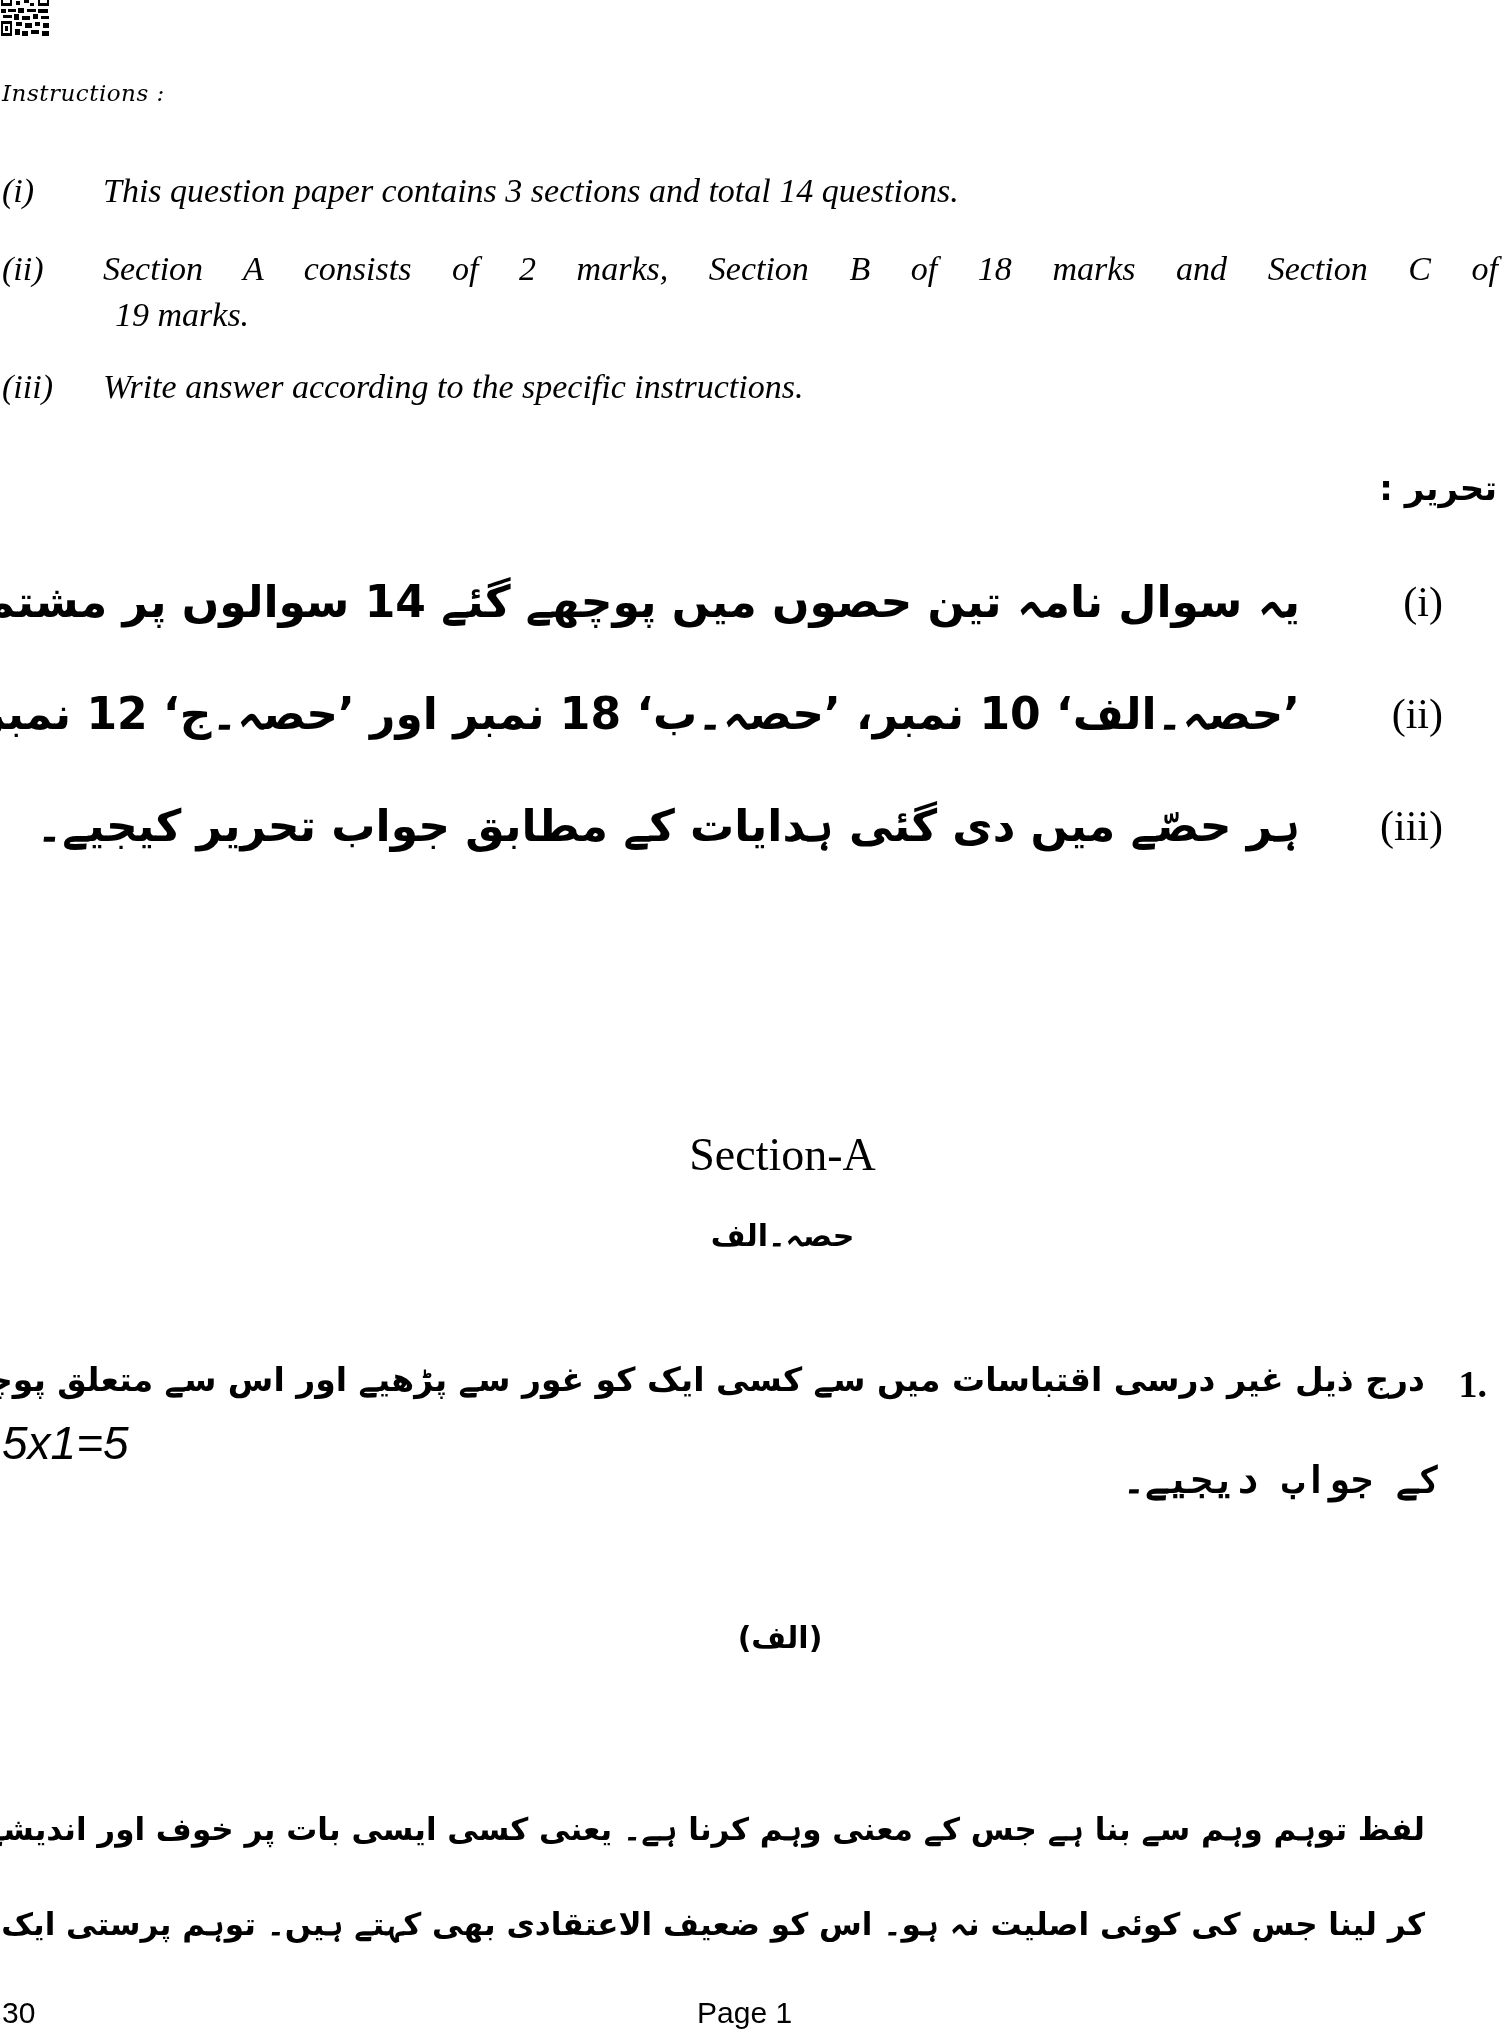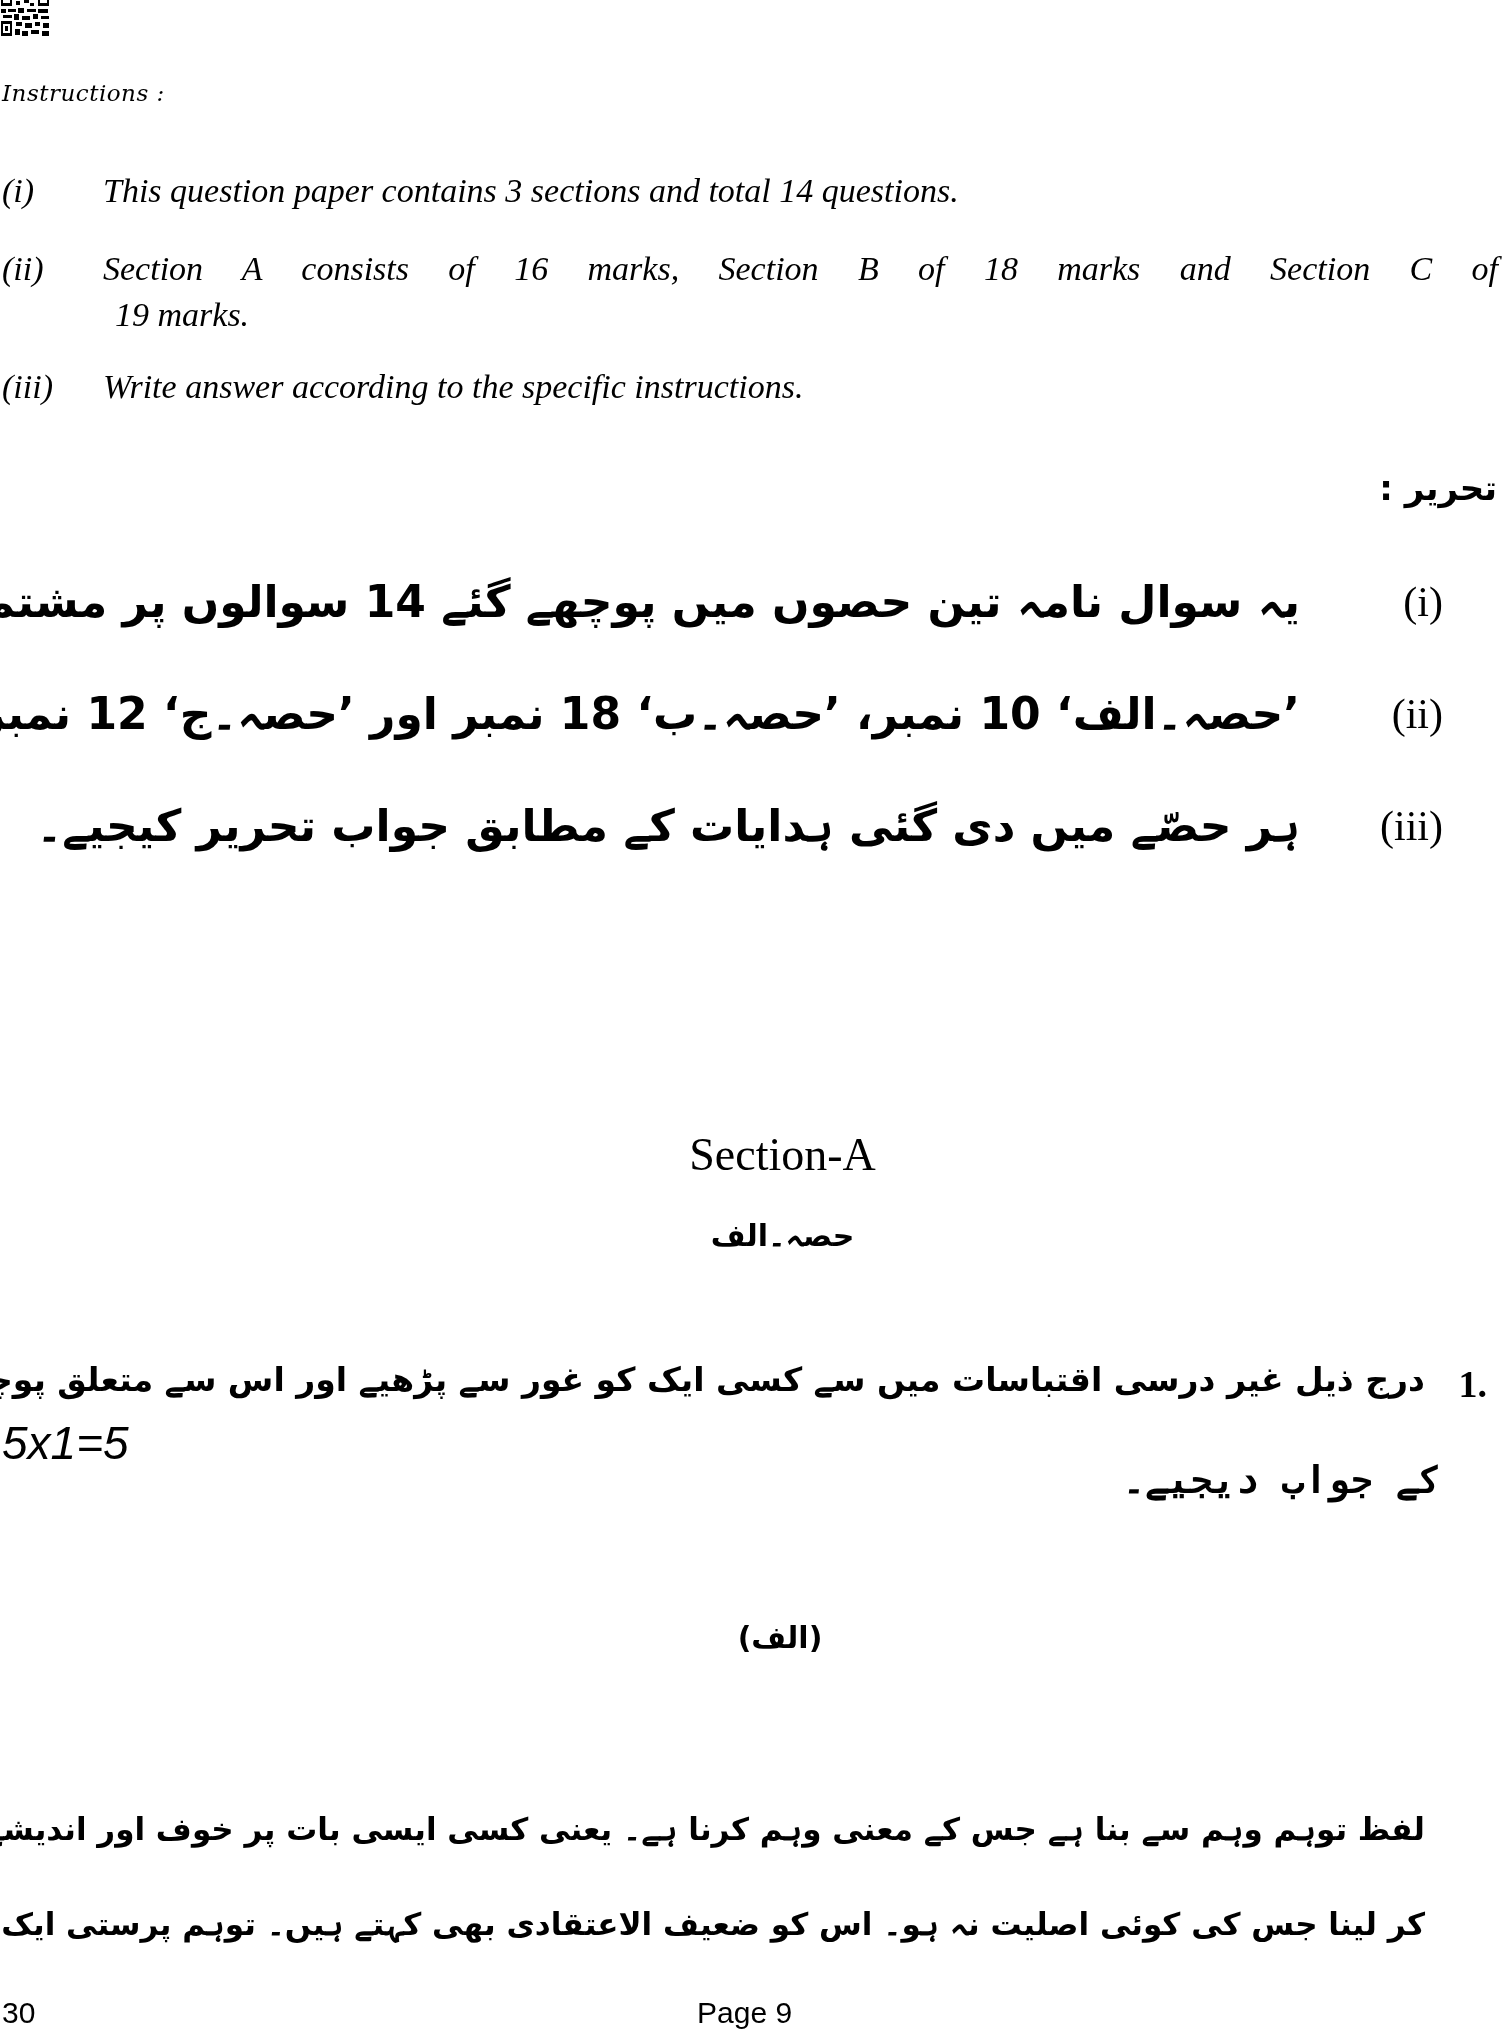--- a/index.html
+++ b/index.html
@@ -247,21 +247,21 @@
 <div class="instructions-heading">Instructions :</div>
 
 <div class="en-item" style="top:168px;">
   <span class="num">(i)</span>
   <span class="text">This question paper contains 3 sections and total 14 questions.</span>
 </div>
 
 <div class="en-item" style="top:246px;">
   <span class="num">(ii)</span>
   <div class="text">
-    <span class="line1" style="display:block;text-align:justify;text-align-last:justify;">Section A consists of 16 marks, Section B of 18 marks and Section C of</span>
+    <span class="line1" style="display:block;text-align:justify;text-align-last:justify;">Section A consists of 2 marks, Section B of 18 marks and Section C of</span>
     <span class="line2">19 marks.</span>
   </div>
 </div>
 
 <div class="en-item" style="top:364px;">
   <span class="num">(iii)</span>
   <span class="text">Write answer according to the specific instructions.</span>
 </div>
 
 <div class="ur-heading">تحریر :</div>
@@ -290,13 +290,13 @@
 <div class="marks">5x1=5</div>
 
 <div class="passage-label">(الف)</div>
 
 <div class="passage">
   <span class="pline">لفظ توہم وہم سے بنا ہے جس کے معنی وہم کرنا ہے۔ یعنی کسی ایسی بات پر خوف اور اندیشے کے ساتھ یقین</span>
   <span class="pline">کر لینا جس کی کوئی اصلیت نہ ہو۔ اس کو ضعیف الاعتقادی بھی کہتے ہیں۔ توہم پرستی ایک ایسا خلاف عقل</span>
 </div>
 
 <div class="footer-left">30</div>
-<div class="footer-center">Page 9</div>
+<div class="footer-center">Page 1</div>
 
 </body></html>

